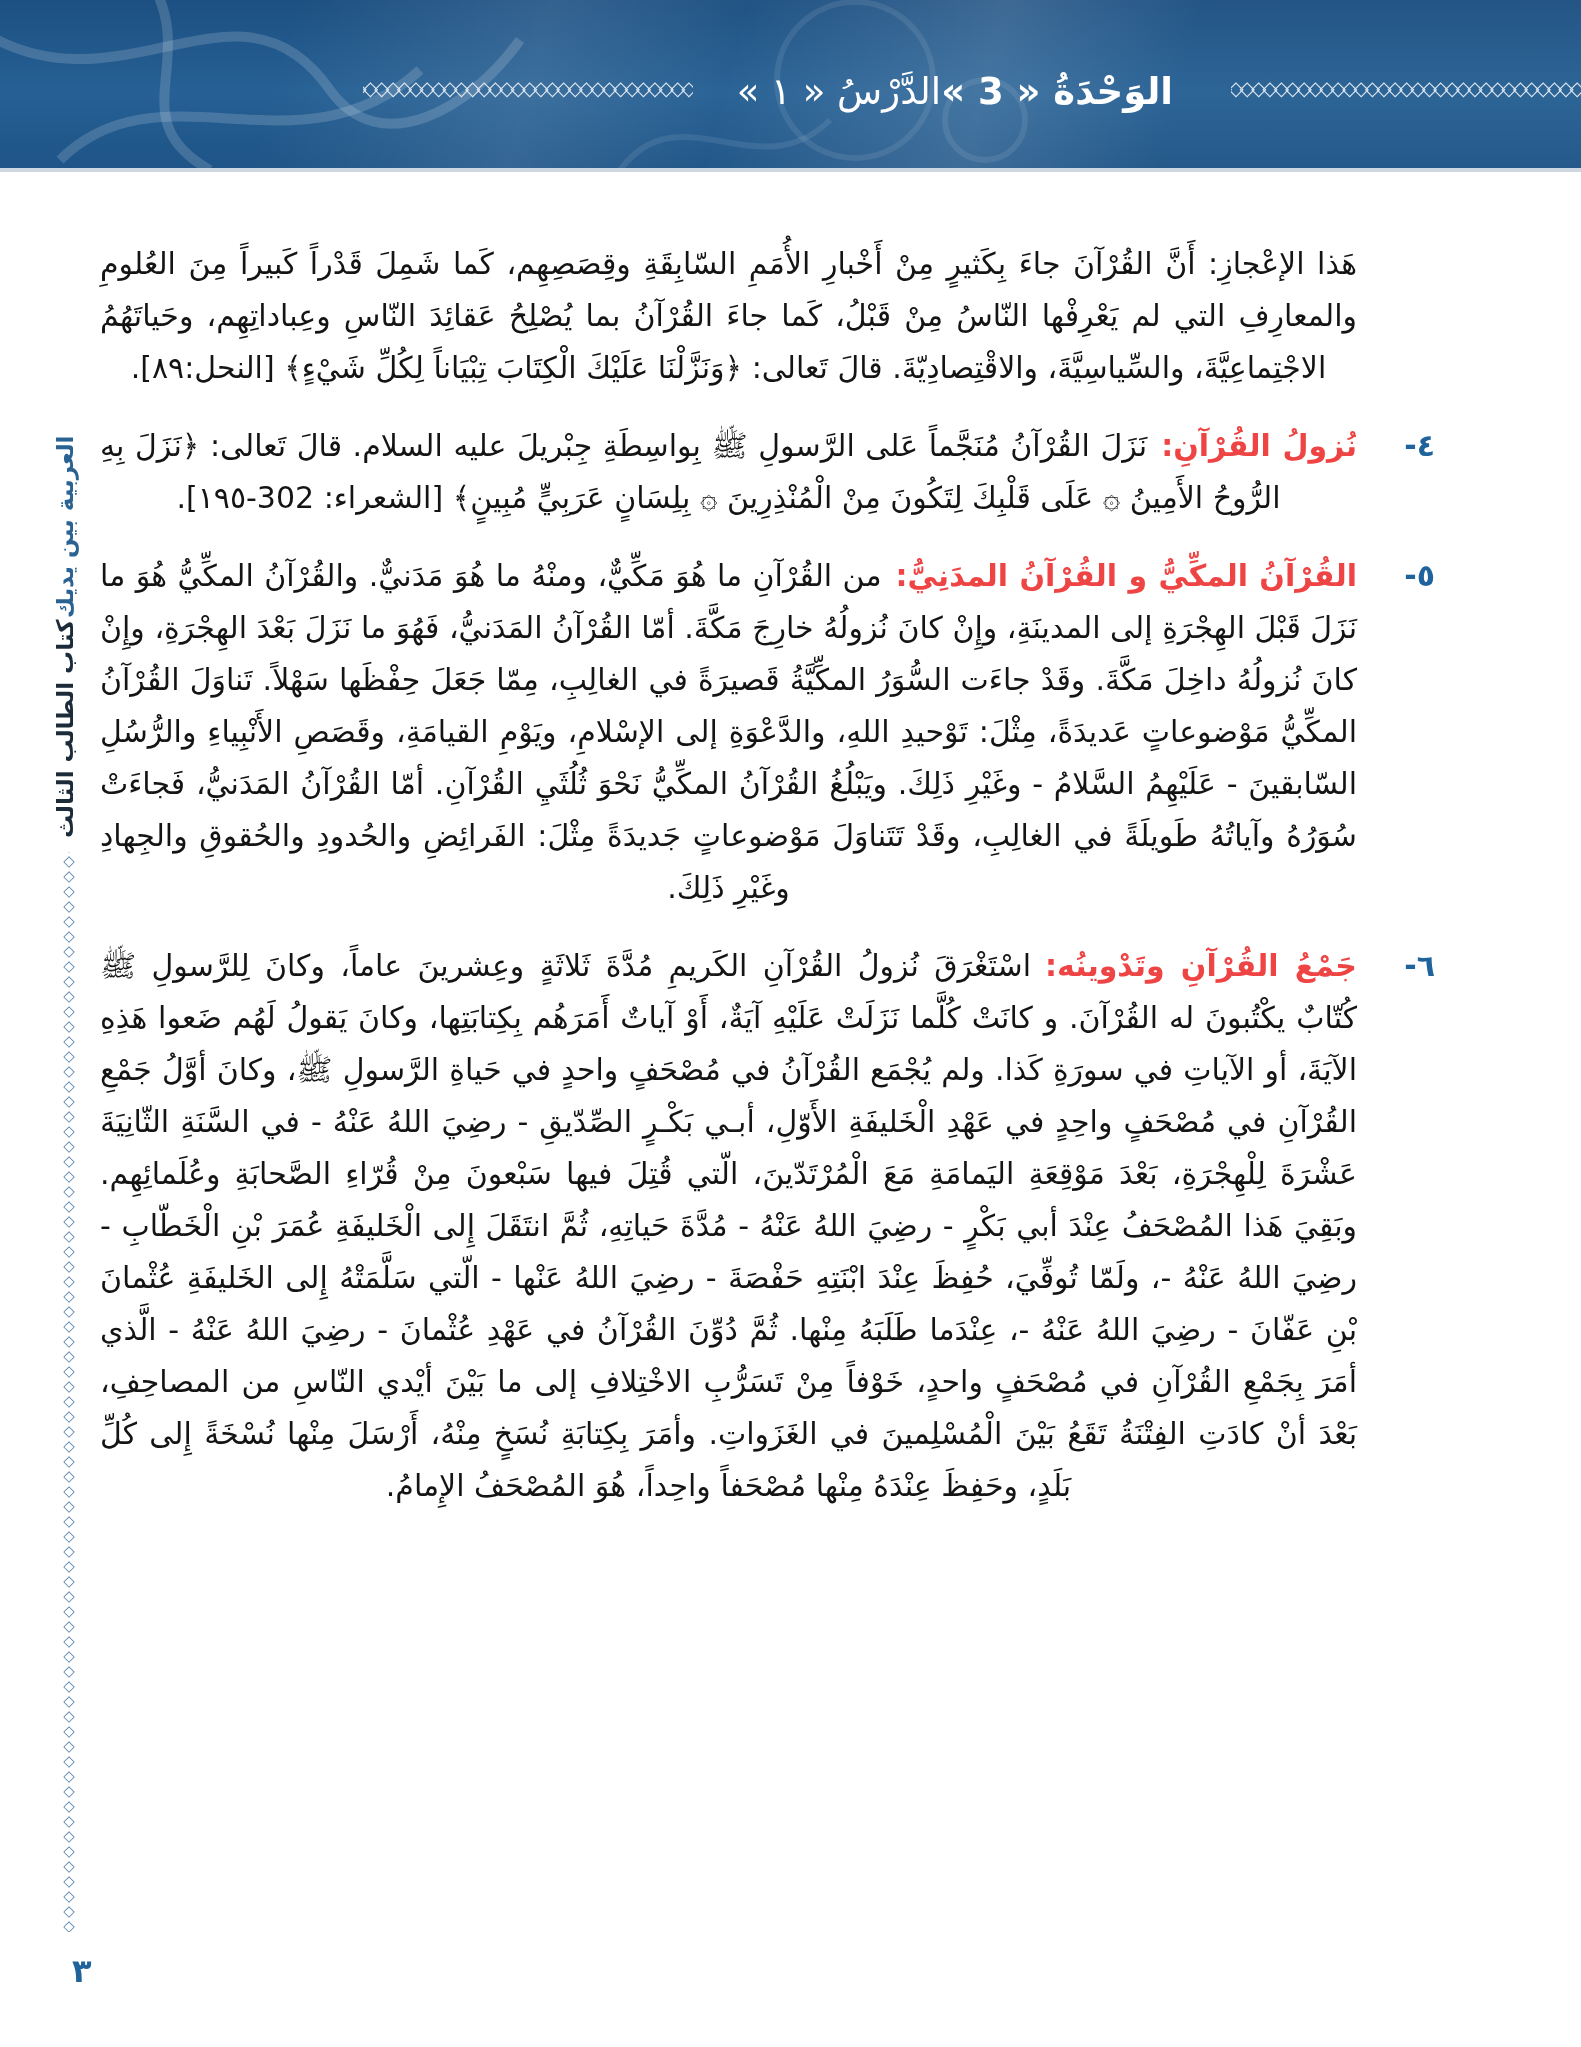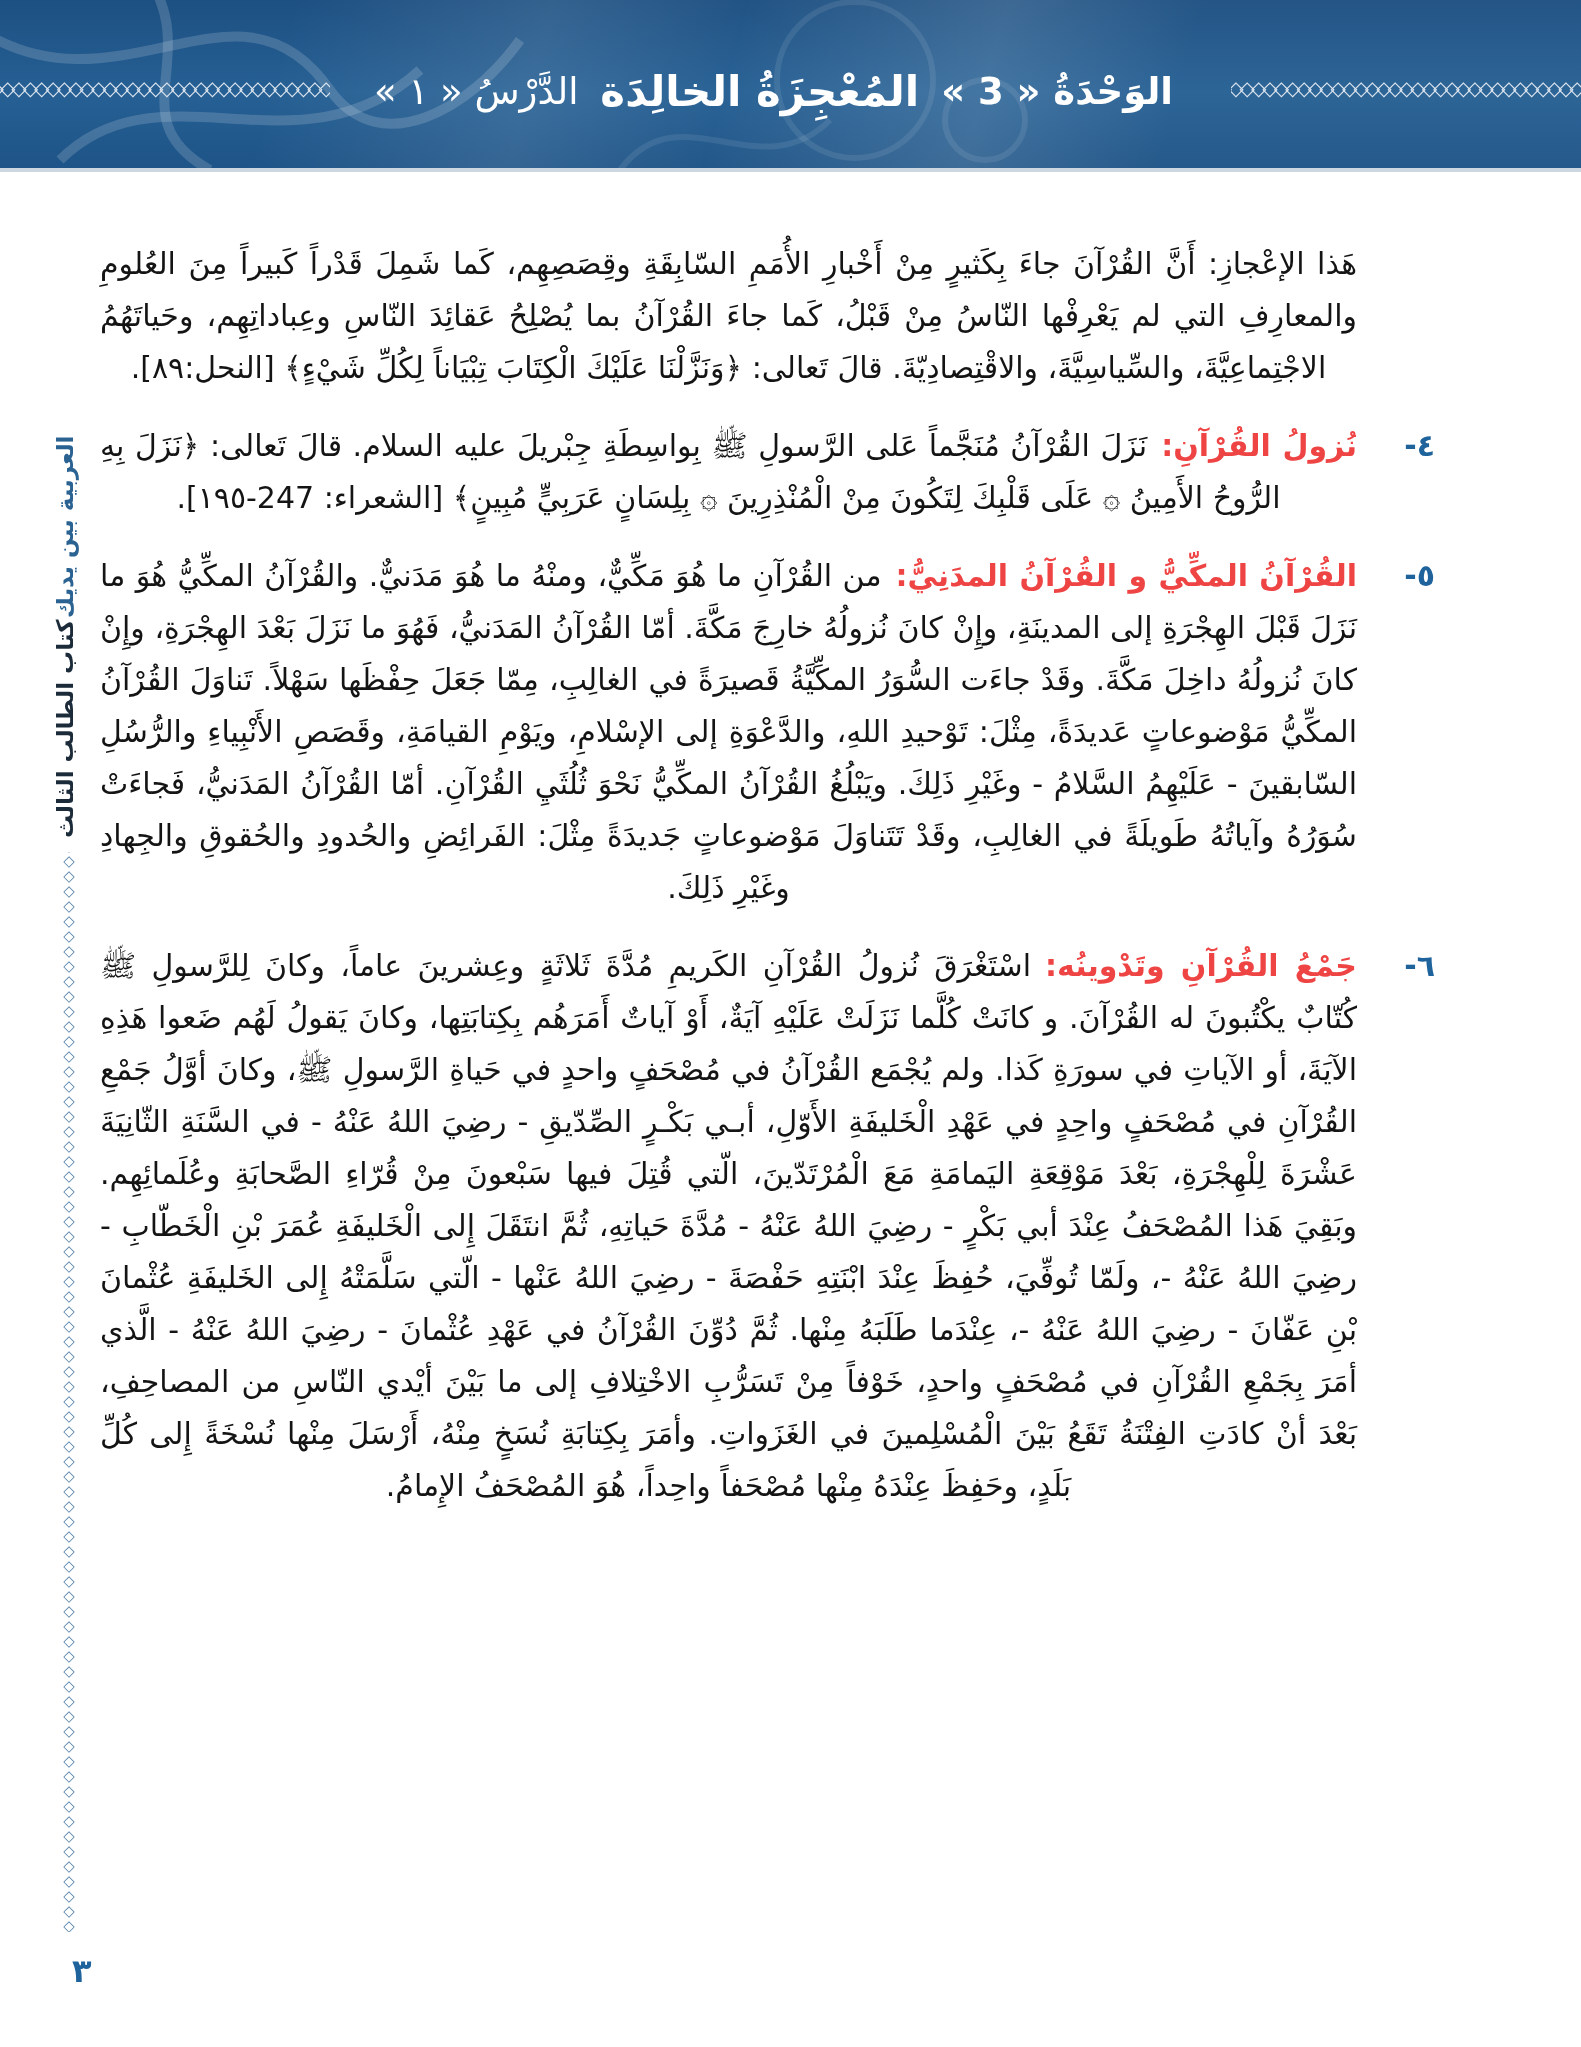--- a/index.html
+++ b/index.html
@@ -84,37 +84,36 @@
       </g>
       <g fill="none" stroke="rgba(255,255,255,0.09)" stroke-width="6">
         <circle cx="855" cy="80" r="78"></circle>
         <circle cx="985" cy="120" r="40"></circle>
         <path d="M 620 170 C 680 90, 760 190, 830 120"></path>
       </g>
     </svg>
     <div class="banner-row">
       <span class="chain chain-right">◇◇◇◇◇◇◇◇◇◇◇◇◇◇◇◇◇◇◇◇◇◇◇◇◇◇◇◇◇◇◇◇◇◇</span>
       <span class="hdr-unit">الوَحْدَةُ  « 3 »</span>
-      <span class="hdr-title">المُعْجِزَةُ الخالِدَة</span>
       <span class="hdr-lesson">الدَّرْسُ  « ١ »</span>
       <span class="chain chain-left">◇◇◇◇◇◇◇◇◇◇◇◇◇◇◇◇◇◇◇◇◇◇◇◇◇◇◇◇◇◇◇◇</span>
     </div>
   </header>
 
   <div class="side-series">العربية بين يديك</div>
   <div class="side-book">كتاب الطالب الثالث</div>
   <div class="side-chain">◇◇◇◇◇◇◇◇◇◇◇◇◇◇◇◇◇◇◇◇◇◇◇◇◇◇◇◇◇◇◇◇◇◇◇◇◇◇◇◇◇◇◇◇◇◇◇◇◇◇◇◇◇◇◇◇◇◇◇◇◇◇◇◇◇◇◇◇◇◇◇◇◇◇◇◇◇◇◇◇◇◇◇◇</div>
 
   <main class="content">
 
     <p class="para">هَذا الإعْجازِ: أَنَّ القُرْآنَ جاءَ بِكَثيرٍ مِنْ أَخْبارِ الأُمَمِ السّابِقَةِ وقِصَصِهِم، كَما شَمِلَ قَدْراً كَبيراً مِنَ العُلومِ والمعارِفِ التي لم يَعْرِفْها النّاسُ مِنْ قَبْلُ، كَما جاءَ القُرْآنُ بما يُصْلِحُ عَقائِدَ النّاسِ وعِباداتِهِم، وحَياتَهُمُ الاجْتِماعِيَّةَ، والسِّياسِيَّةَ، والاقْتِصادِيّةَ. قالَ تَعالى: ﴿وَنَزَّلْنَا عَلَيْكَ الْكِتَابَ تِبْيَاناً لِكُلِّ شَيْءٍ﴾ [النحل:٨٩].</p>
 
     <section class="section">
       <span class="sec-num">٤-</span>
-      <p class="para"><span class="sec-heading">نُزولُ القُرْآنِ:</span><span>نَزَلَ القُرْآنُ مُنَجَّماً عَلى الرَّسولِ ﷺ بِواسِطَةِ جِبْريلَ عليه السلام. قالَ تَعالى: ﴿نَزَلَ بِهِ الرُّوحُ الأَمِينُ ۞ عَلَى قَلْبِكَ لِتَكُونَ مِنْ الْمُنْذِرِينَ ۞ بِلِسَانٍ عَرَبِيٍّ مُبِينٍ﴾ [الشعراء: 247-١٩٥].</span></p>
+      <p class="para"><span class="sec-heading">نُزولُ القُرْآنِ:</span><span>نَزَلَ القُرْآنُ مُنَجَّماً عَلى الرَّسولِ ﷺ بِواسِطَةِ جِبْريلَ عليه السلام. قالَ تَعالى: ﴿نَزَلَ بِهِ الرُّوحُ الأَمِينُ ۞ عَلَى قَلْبِكَ لِتَكُونَ مِنْ الْمُنْذِرِينَ ۞ بِلِسَانٍ عَرَبِيٍّ مُبِينٍ﴾ [الشعراء: 302-١٩٥].</span></p>
     </section>
 
     <section class="section">
       <span class="sec-num">٥-</span>
       <p class="para"><span class="sec-heading">القُرْآنُ المكِّيُّ و القُرْآنُ المدَنِيُّ:</span><span>من القُرْآنِ ما هُوَ مَكِّيٌّ، ومنْهُ ما هُوَ مَدَنيٌّ. والقُرْآنُ المكِّيُّ هُوَ ما نَزَلَ قَبْلَ الهِجْرَةِ إلى المدينَةِ، وإِنْ كانَ نُزولُهُ خارِجَ مَكَّةَ. أمّا القُرْآنُ المَدَنيُّ، فَهُوَ ما نَزَلَ بَعْدَ الهِجْرَةِ، وإِنْ كانَ نُزولُهُ داخِلَ مَكَّةَ. وقَدْ جاءَت السُّوَرُ المكِّيَّةُ قَصيرَةً في الغالِبِ، مِمّا جَعَلَ حِفْظَها سَهْلاً. تَناوَلَ القُرْآنُ المكِّيُّ مَوْضوعاتٍ عَديدَةً، مِثْلَ: تَوْحيدِ اللهِ، والدَّعْوَةِ إلى الإسْلامِ، ويَوْمِ القيامَةِ، وقَصَصِ الأَنْبِياءِ والرُّسُلِ السّابقينَ - عَلَيْهِمُ السَّلامُ - وغَيْرِ ذَلِكَ. ويَبْلُغُ القُرْآنُ المكِّيُّ نَحْوَ ثُلُثَيِ القُرْآنِ. أمّا القُرْآنُ المَدَنيُّ، فَجاءَتْ سُوَرُهُ وآياتُهُ طَويلَةً في الغالِبِ، وقَدْ تَتَناوَلَ مَوْضوعاتٍ جَديدَةً مِثْلَ: الفَرائِضِ والحُدودِ والحُقوقِ والجِهادِ وغَيْرِ ذَلِكَ.</span></p>
     </section>
 
     <section class="section">
       <span class="sec-num">٦-</span>
       <p class="para"><span class="sec-heading">جَمْعُ القُرْآنِ وتَدْوينُه:</span><span>اسْتَغْرَقَ نُزولُ القُرْآنِ الكَريمِ مُدَّةَ ثَلاثَةٍ وعِشرينَ عاماً، وكانَ لِلرَّسولِ ﷺ كُتّابٌ يكْتُبونَ له القُرْآنَ. و كانَتْ كُلَّما نَزَلَتْ عَلَيْهِ آيَةٌ، أَوْ آياتٌ أَمَرَهُم بِكِتابَتِها، وكانَ يَقولُ لَهُم ضَعوا هَذِهِ الآيَةَ، أو الآياتِ في سورَةِ كَذا. ولم يُجْمَع القُرْآنُ في مُصْحَفٍ واحدٍ في حَياةِ الرَّسولِ ﷺ، وكانَ أوَّلُ جَمْعِ القُرْآنِ في مُصْحَفٍ واحِدٍ في عَهْدِ الْخَليفَةِ الأَوّلِ، أبـي بَكْـرٍ الصِّدّيقِ - رضِيَ اللهُ عَنْهُ - في السَّنَةِ الثّانِيَةَ عَشْرَةَ لِلْهِجْرَةِ، بَعْدَ مَوْقِعَةِ اليَمامَةِ مَعَ الْمُرْتَدّينَ، الّتي قُتِلَ فيها سَبْعونَ مِنْ قُرّاءِ الصَّحابَةِ وعُلَمائِهِم. وبَقِيَ هَذا المُصْحَفُ عِنْدَ أبي بَكْرٍ - رضِيَ اللهُ عَنْهُ - مُدَّةَ حَياتِهِ، ثُمَّ انتَقَلَ إِلى الْخَليفَةِ عُمَرَ بْنِ الْخَطّابِ - رضِيَ اللهُ عَنْهُ -، ولَمّا تُوفِّيَ، حُفِظَ عِنْدَ ابْنَتِهِ حَفْصَةَ - رضِيَ اللهُ عَنْها - الّتي سَلَّمَتْهُ إِلى الخَليفَةِ عُثْمانَ بْنِ عَفّانَ - رضِيَ اللهُ عَنْهُ -، عِنْدَما طَلَبَهُ مِنْها. ثُمَّ دُوِّنَ القُرْآنُ في عَهْدِ عُثْمانَ - رضِيَ اللهُ عَنْهُ - الَّذي أمَرَ بِجَمْعِ القُرْآنِ في مُصْحَفٍ واحدٍ، خَوْفاً مِنْ تَسَرُّبِ الاخْتِلافِ إلى ما بَيْنَ أيْدي النّاسِ من المصاحِفِ، بَعْدَ أنْ كادَتِ الفِتْنَةُ تَقَعُ بَيْنَ الْمُسْلِمينَ في الغَزَواتِ. وأمَرَ بِكِتابَةِ نُسَخٍ مِنْهُ، أَرْسَلَ مِنْها نُسْخَةً إِلى كُلِّ بَلَدٍ، وحَفِظَ عِنْدَهُ مِنْها مُصْحَفاً واحِداً، هُوَ المُصْحَفُ الإِمامُ.</span></p>

